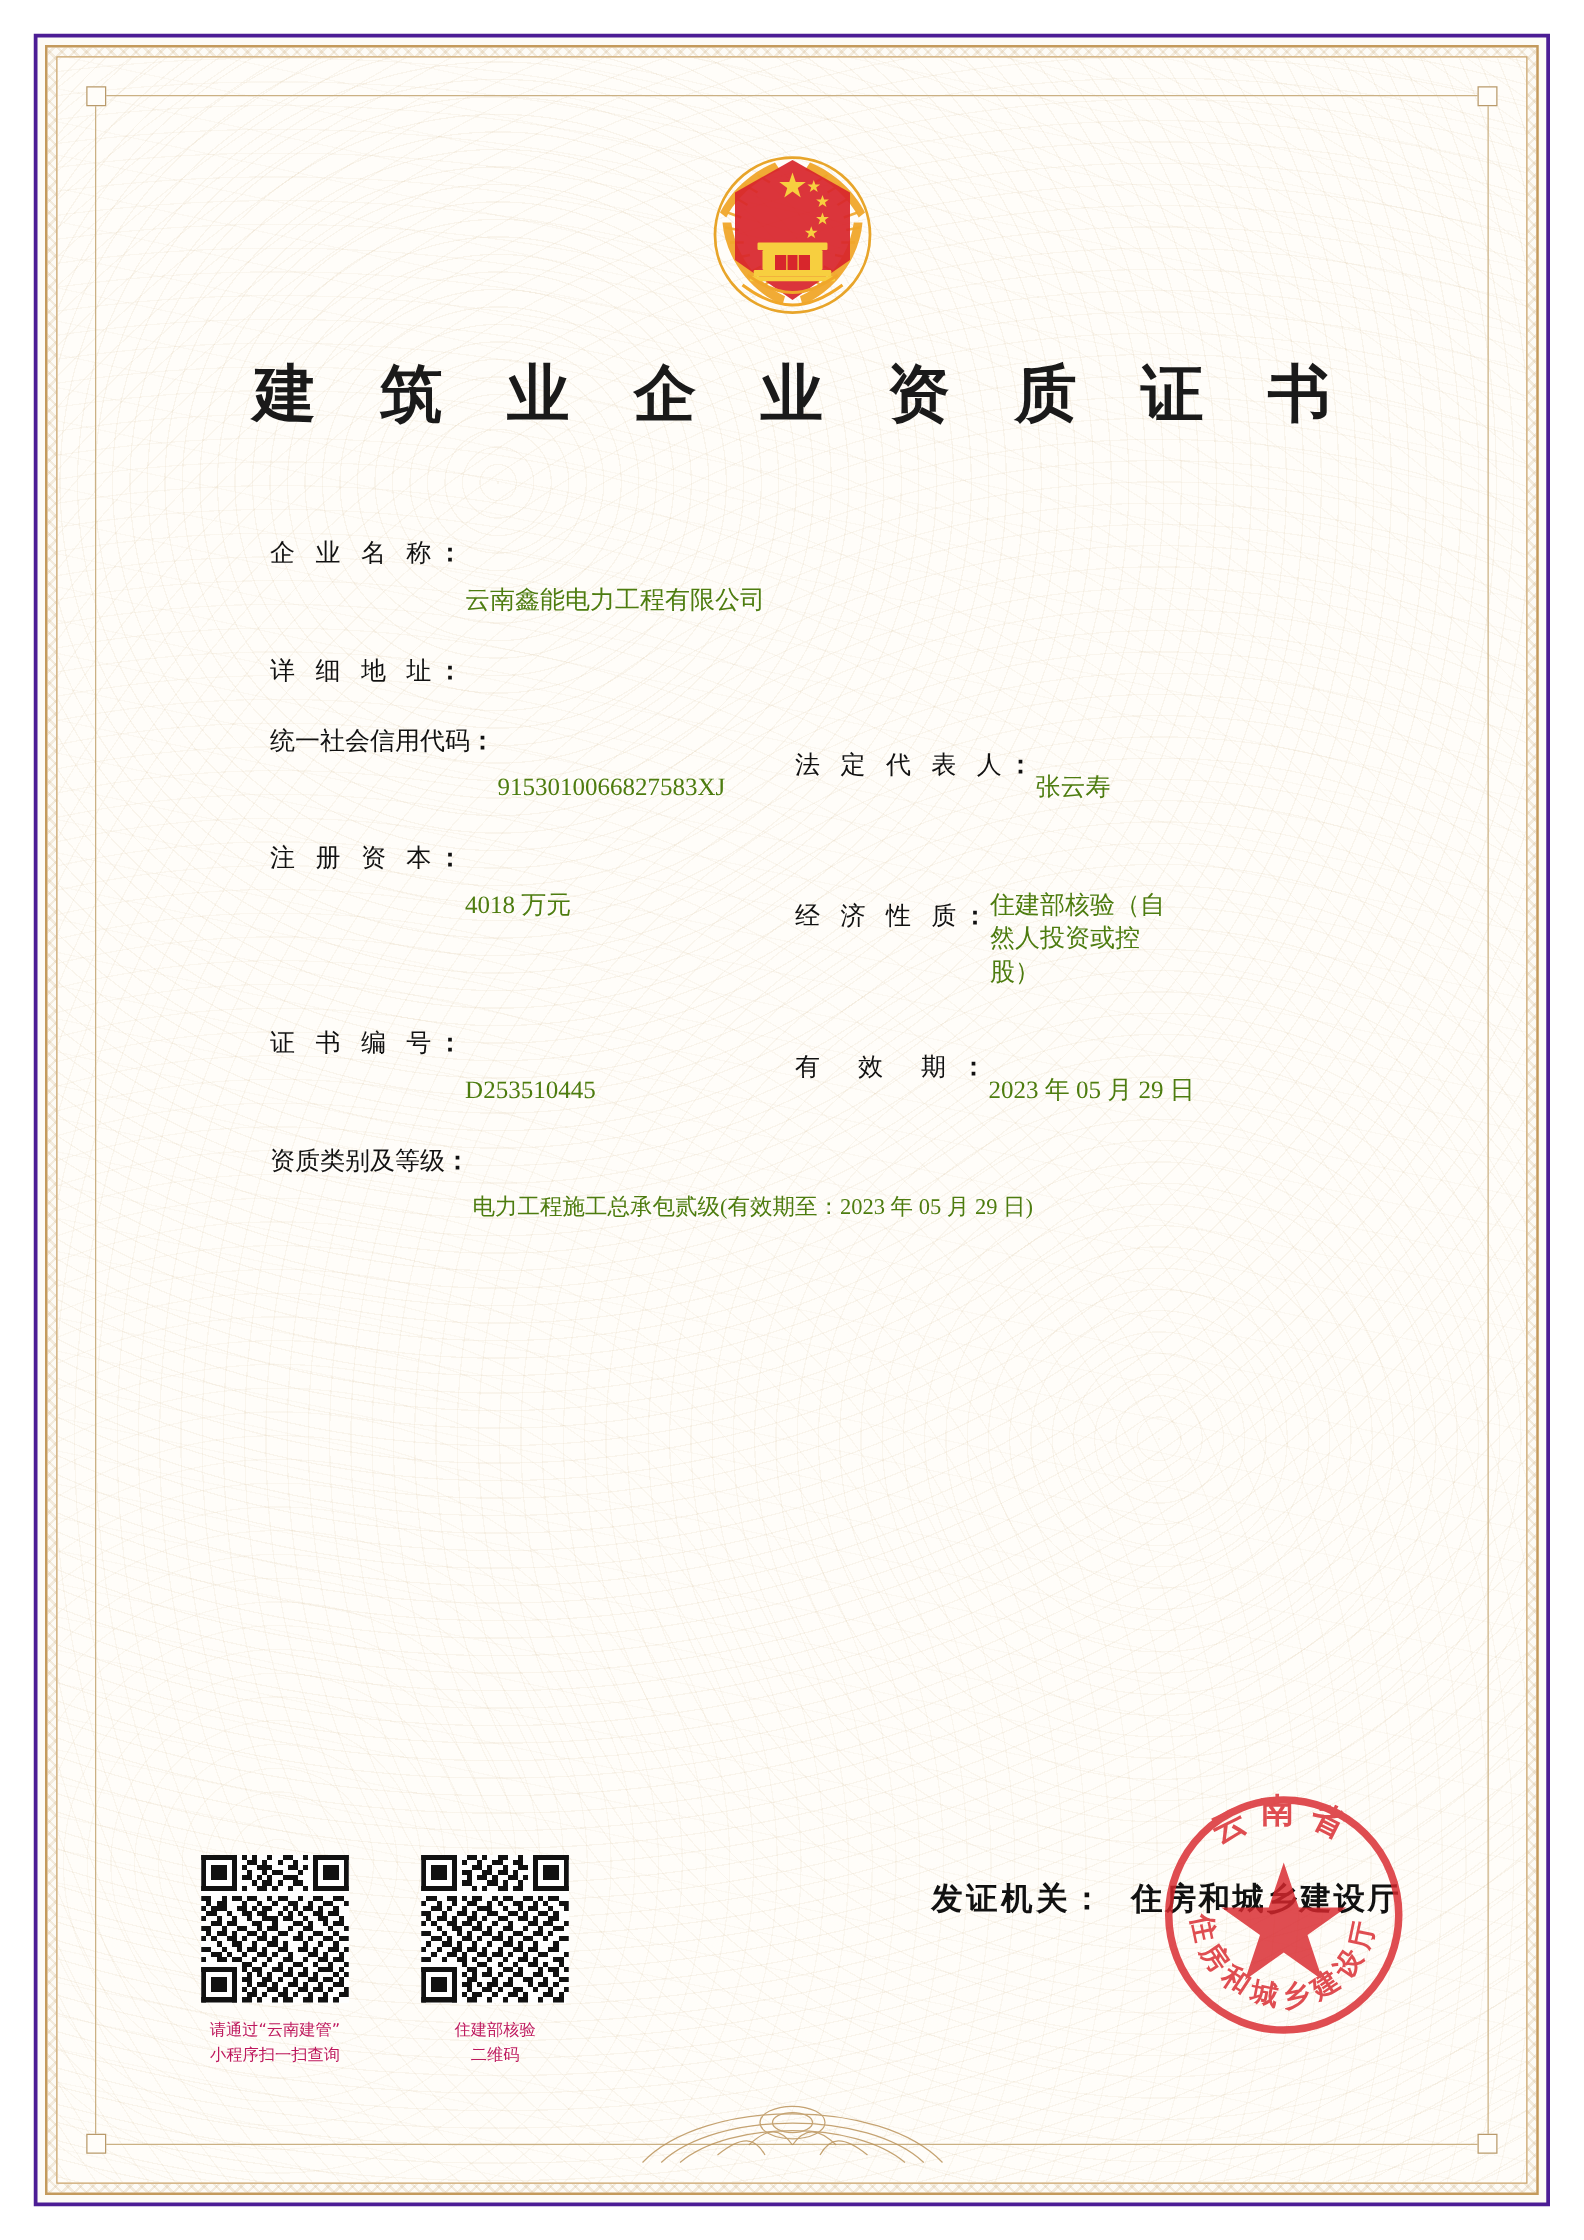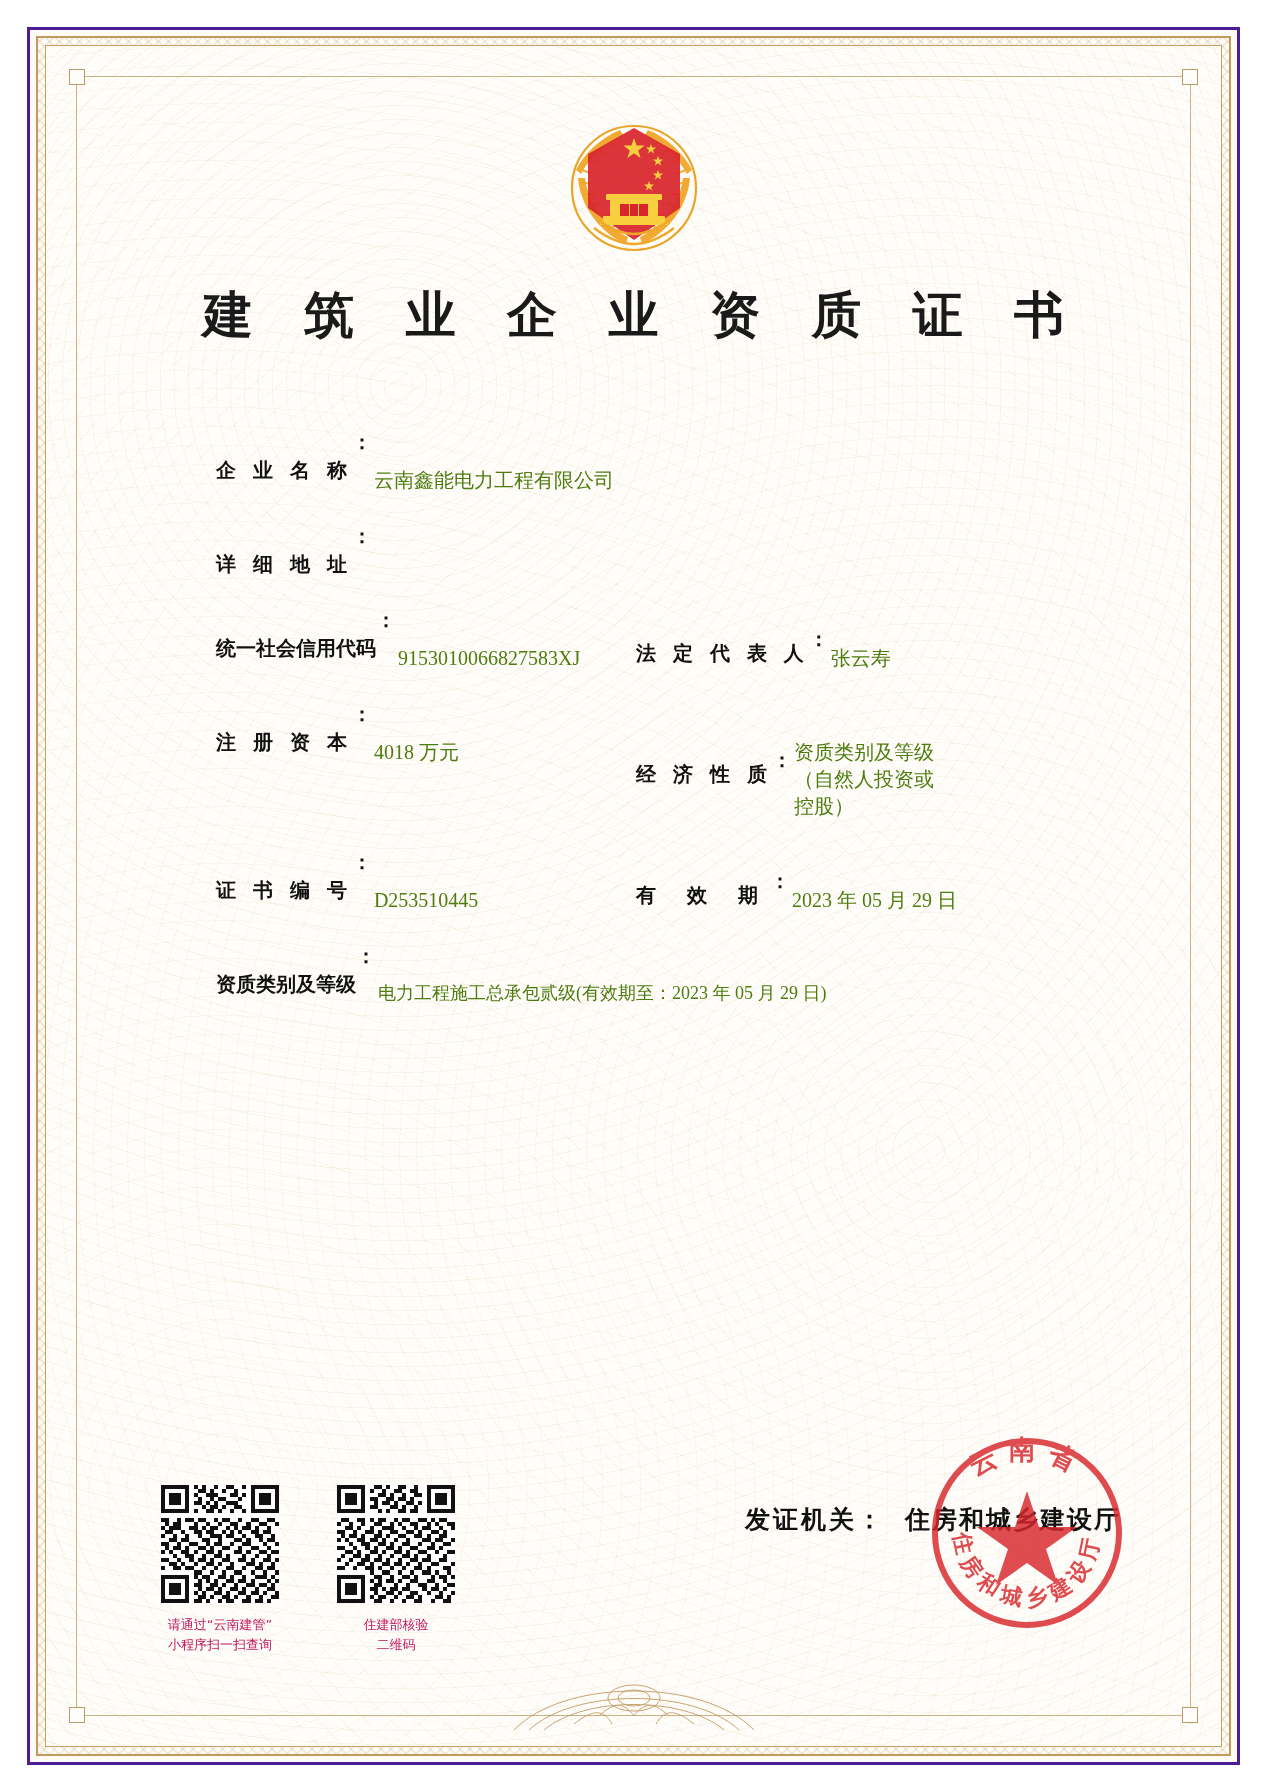--- a/index.html
+++ b/index.html
@@ -119,26 +119,25 @@
 
   .row {
     display: flex;
     align-items: flex-start;
     margin-bottom: 29px;
     font-size: 20px;
     color: #111;
   }
 
   .lbl {
-    font-weight: bold;
+    font-weight: normal;
     white-space: nowrap;
     font-family: "DejaVu Sans", "Liberation Sans", sans-serif;
     font-size: 20px;
     letter-spacing: 5px;
-    margin-top: 28px;
   }
   .lbl.nospace { letter-spacing: 0px; text-align: right; }
   .colon {
     font-weight: bold;
     margin-right: 2px;
   }
   .val {
     font-size: 20px;
     color: #4d7c0f;
     font-family: Liberation Serif, serif;
@@ -315,21 +314,21 @@
 
           <div class="row">
             <span class="col-left">
               <span class="lbl">注 册 资 本</span>
               <span class="colon">：</span>
               <span class="val">4018 万元</span>
             </span>
             <span class="col-right" style="max-width:310px">
               <span class="lbl">经 济 性 质</span>
               <span class="colon">：</span>
-              <span class="val">资质类别及等级（自然人投资或控股）</span>
+              <span class="val">住建部核验（自然人投资或控股）</span>
             </span>
           </div>
 
           <div class="row">
             <span class="col-left">
               <span class="lbl">证 书 编 号</span>
               <span class="colon">：</span>
               <span class="val">D253510445</span>
             </span>
             <span class="col-right">

